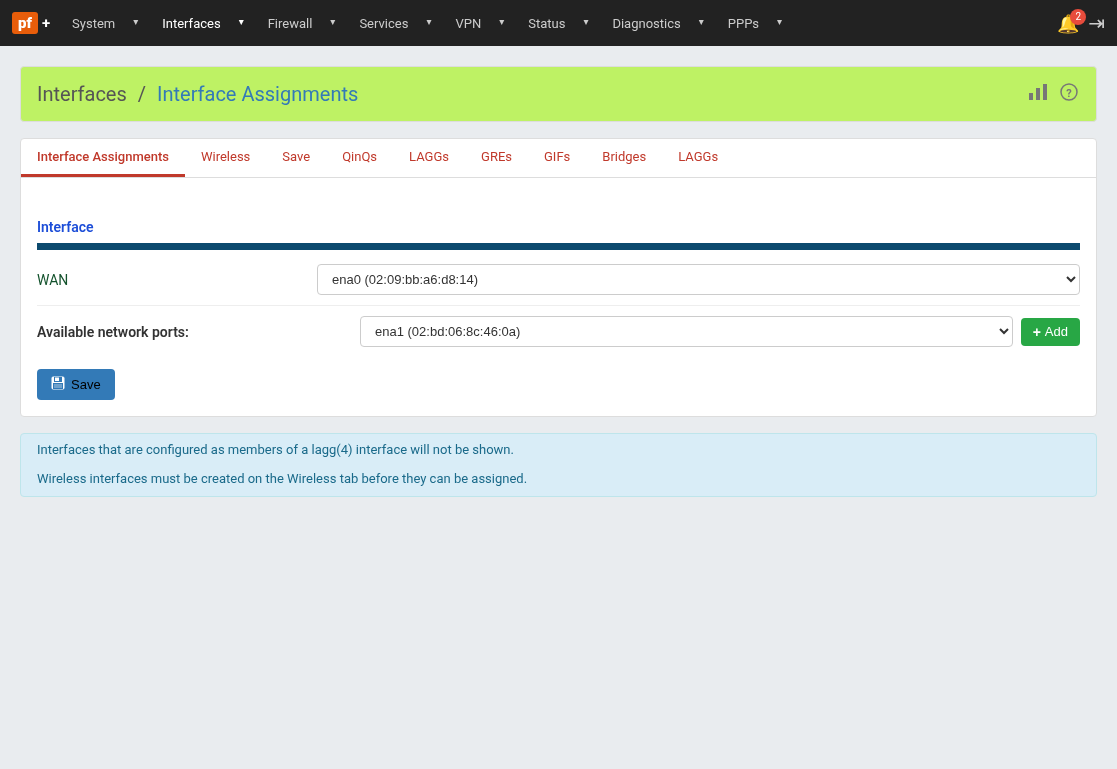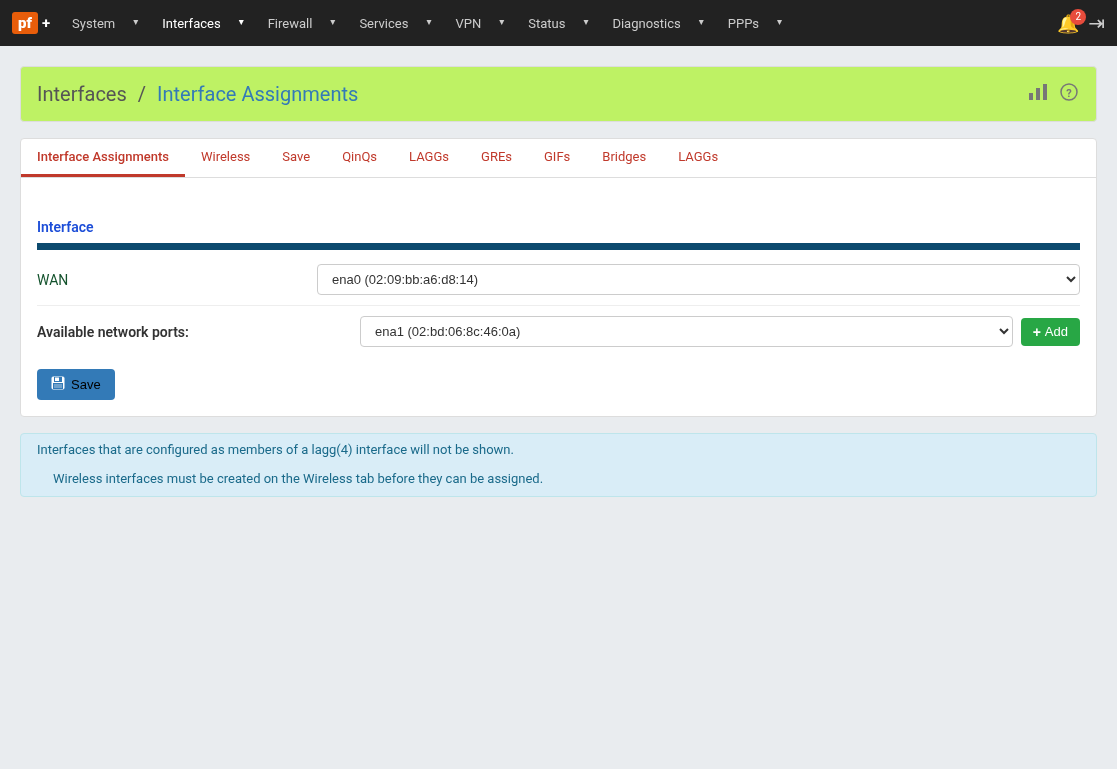--- a/index.html
+++ b/index.html
@@ -196,21 +196,21 @@
       background: #d9edf7;
       border: 1px solid #bee5eb;
       border-radius: 4px;
       padding: 6px 16px;
       margin-top: 16px;
       color: #1a6a8a;
       font-size: 13px;
       line-height: 1.6;
     }
     .info-box p { margin-bottom: 8px; }
-    .info-box p:last-child { margin-bottom: 0; margin-left: 16px; }
+    .info-box p:last-child { margin-bottom: 0; }
 
     .available-label { color: #333; font-weight: 600; }
   </style>
 </head>
 <body>
 
 <nav class="navbar">
   <div class="navbar-brand">
     <span class="pfsense-logo">pf</span>
     <span class="pfsense-plus">+</span>

